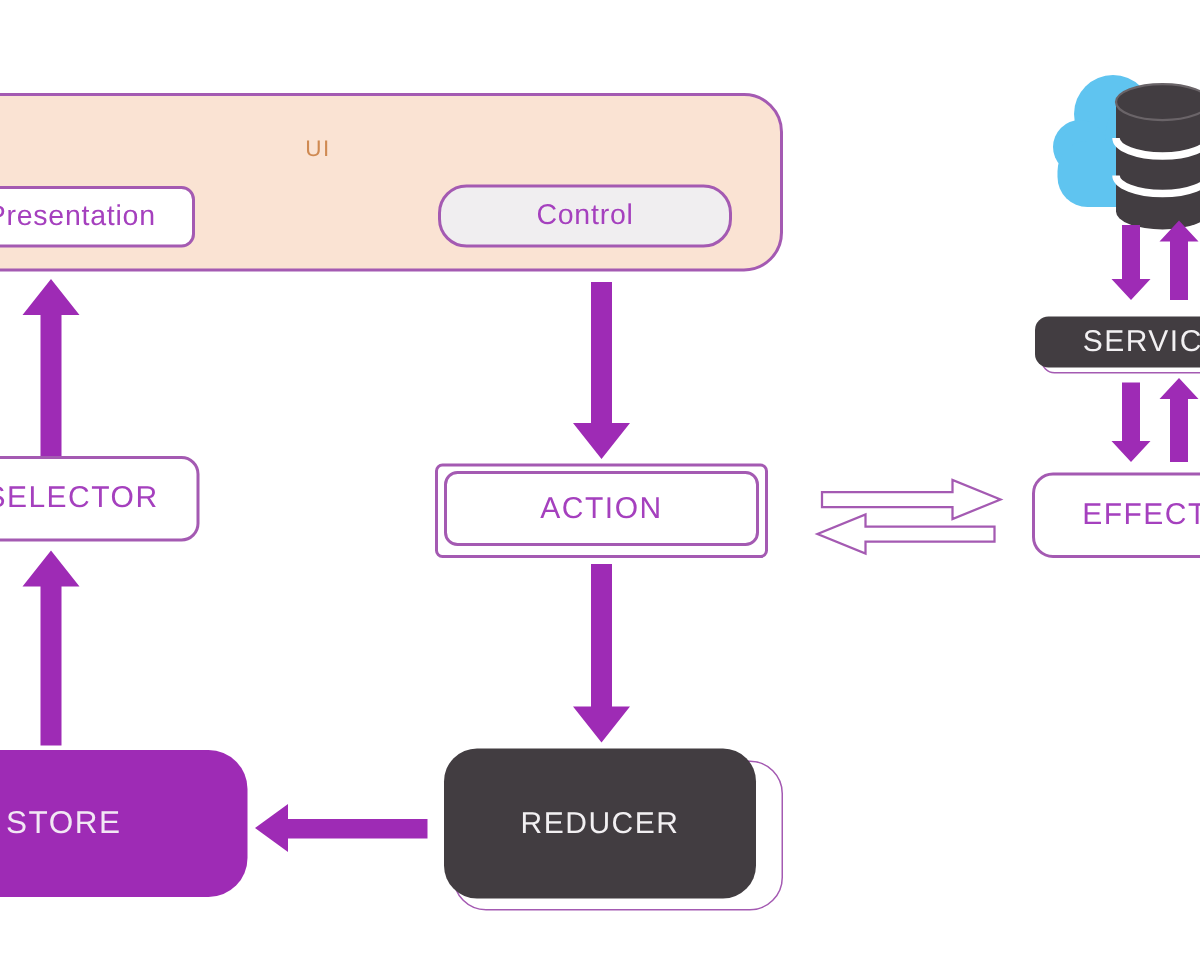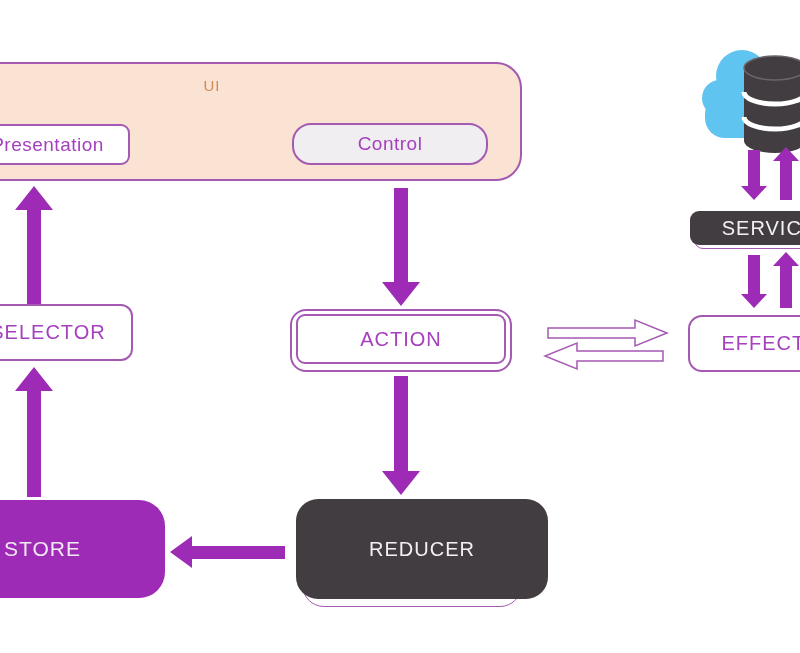--- a/index.html
+++ b/index.html
@@ -20,21 +20,21 @@
     letter-spacing: 0.5px;
   }
   
   .ui-group {
     left: -60px; top: 62px; width: 582px; height: 119px;
     background: var(--ui-fill, #FAE3D3);
     border: 2px solid var(--border, #A45AB2);
     border-radius: 26px;
   }
   .ui-label {
-    position: absolute; left: 252px; top: 13px; width: 36px;
+    position: absolute; left: 252px; top: 27px; width: 36px;
     text-align: center;
     color: var(--ui-label, #CF8A52);
     font-size: 15px; letter-spacing: 1px;
   }
   .presentation {
     left: 23px; top: 60px; width: 165px; height: 41px;
     background: #ffffff;
     border: 2px solid var(--border, #A45AB2);
     border-radius: 9px;
     color: var(--label-text, #A540BE);
@@ -46,41 +46,41 @@
     border: 2px solid var(--border, #A45AB2);
     border-radius: 19px;
     color: var(--label-text, #A540BE);
     font-size: 19px;
   }
   
   .action-outer {
     left: 290px; top: 309px; width: 222px; height: 63px;
     background: #ffffff;
     border: 2px solid var(--border, #A45AB2);
-    border-radius: 16px;
+    border-radius: 5px;
   }
   .action-inner {
     position: absolute;
     left: 4px; right: 4px; top: 3px; bottom: 6px;
     display: flex; align-items: center; justify-content: center;
     border: 2px solid var(--border, #A45AB2);
     border-radius: 9px;
     color: var(--label-text, #A540BE);
     font-size: 20px; letter-spacing: 1px;
   }
   
   .reducer-outline {
     left: 302px; top: 507px; width: 220px; height: 100px;
     border: 1.5px solid var(--border, #A45AB2);
     border-radius: 22px;
     box-sizing: border-box;
     position: absolute;
   }
   .reducer {
-    left: 296px; top: 499px; width: 252px; height: 100px;
+    left: 296px; top: 499px; width: 208px; height: 100px;
     background: var(--dark-fill, #423D41);
     border-radius: 22px;
     color: #F2F0F2;
     font-size: 20px; letter-spacing: 1px;
   }
   .service-outline {
     left: 694px; top: 215px; width: 158px; height: 34px;
     border: 1.5px solid var(--border, #A45AB2);
     border-radius: 9px;
     box-sizing: border-box;

